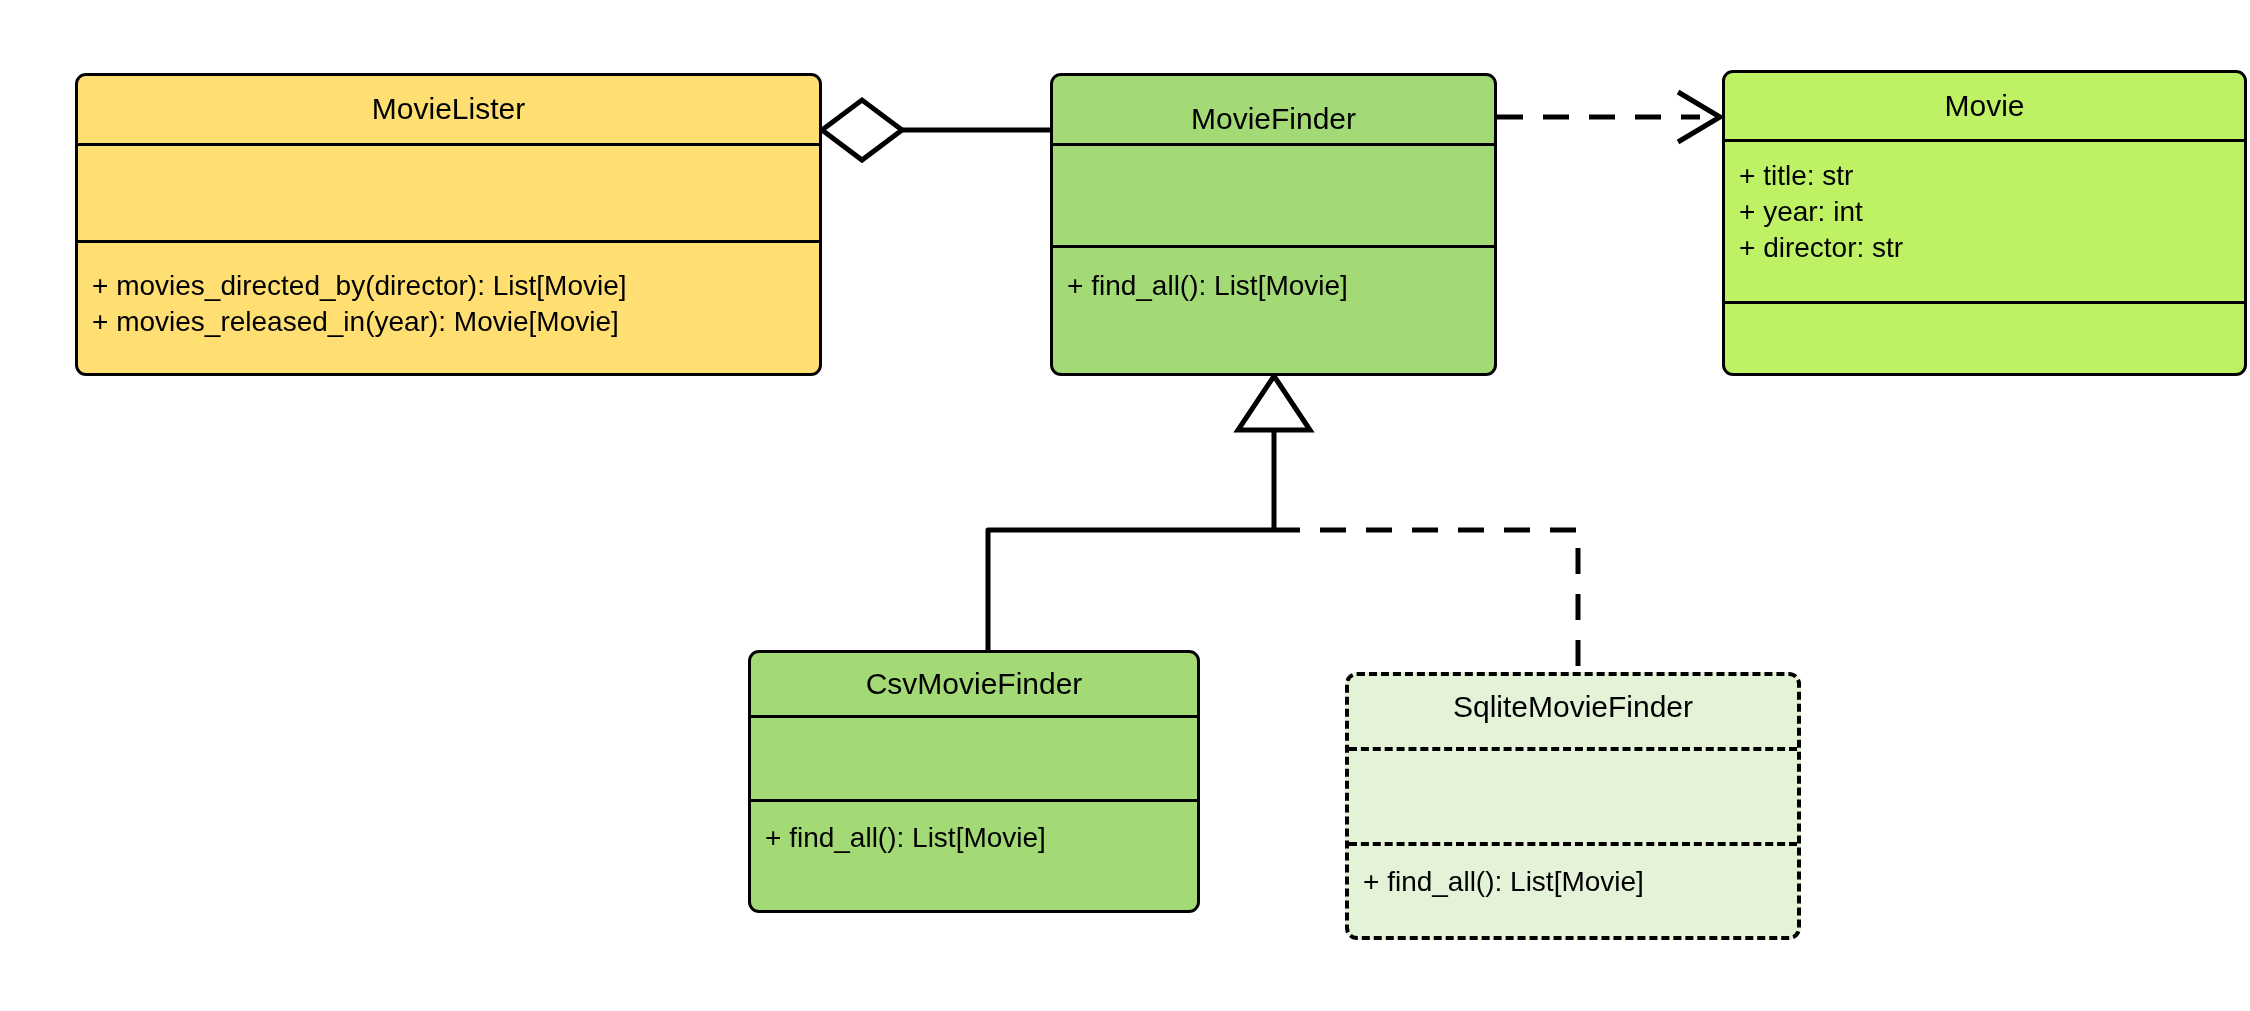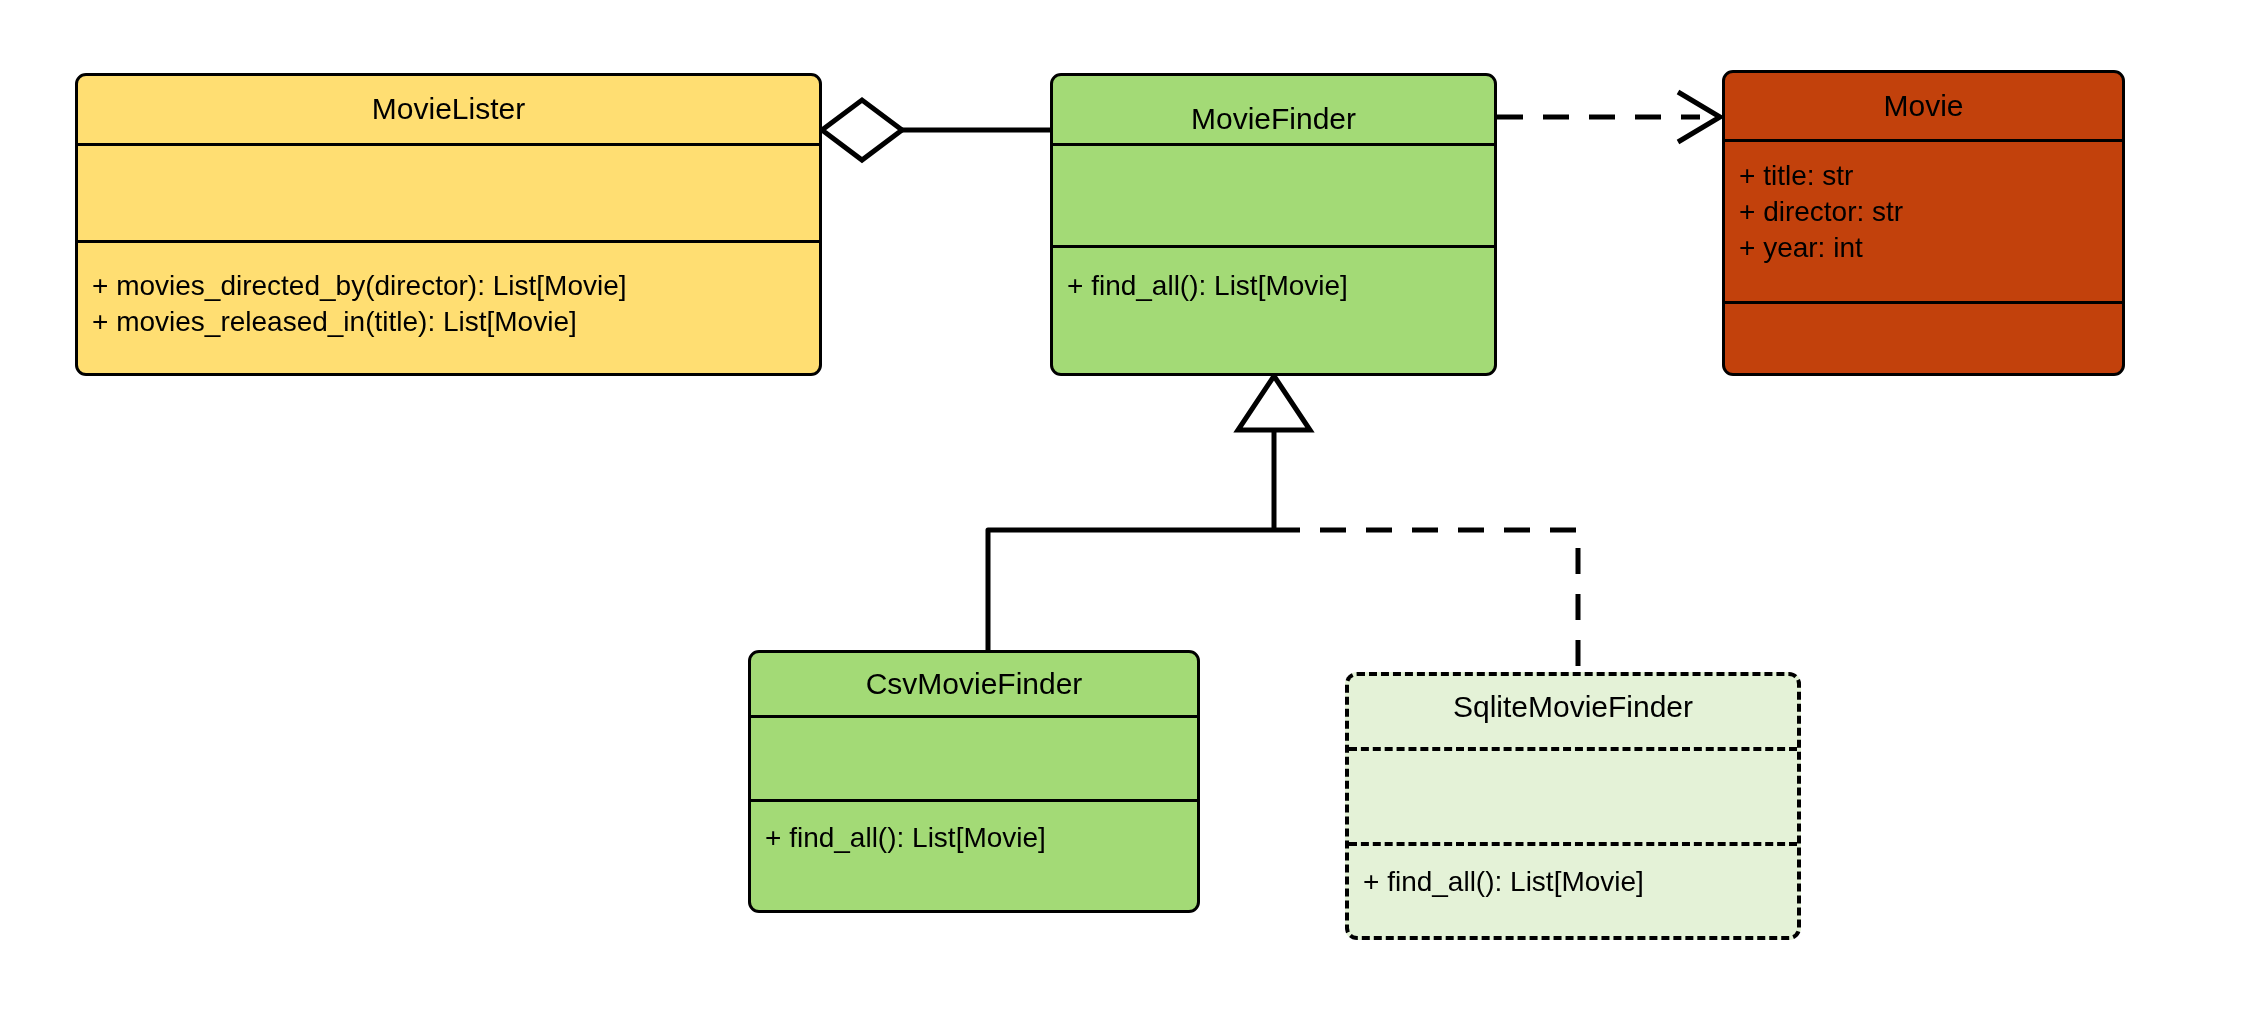--- a/index.html
+++ b/index.html
@@ -92,22 +92,22 @@
 
   #class-moviefinder {
     left: 1050px; top: 73px; width: 447px; height: 303px;
     background: #A3DA76;
   }
   #class-moviefinder .c-head  { height: 67px; padding-top: 28px; }
   #class-moviefinder .c-attrs { height: 102px; }
   #class-moviefinder .c-ops   { flex: 1; padding-top: 20px; }
 
   #class-movie {
-    left: 1722px; top: 70px; width: 403px; height: 306px;
-    background: #c2410c;
+    left: 1722px; top: 70px; width: 525px; height: 306px;
+    background: #bef264;
   }
   #class-movie .c-head  { height: 66px; padding-top: 18px; }
   #class-movie .c-attrs { flex: 1; padding-top: 16px; }
   #class-movie .c-ops   { height: 72px; }
 
   #class-csvmoviefinder {
     left: 748px; top: 650px; width: 452px; height: 263px;
     background: #A3DA76;
   }
   #class-csvmoviefinder .c-head  { height: 62px; padding-top: 16px; }
@@ -154,42 +154,42 @@
     </g>
   </svg>
 
   <div class="uml-class" id="class-movielister">
     <div class="uml-compartment c-head">
       <div class="class-name">MovieLister</div>
     </div>
     <div class="uml-compartment c-attrs has-divider member-list"></div>
     <div class="uml-compartment c-ops has-divider member-list">
       <div class="member-row">+ movies_directed_by(director): List[Movie]</div>
-      <div class="member-row">+ movies_released_in(title): List[Movie]</div>
+      <div class="member-row">+ movies_released_in(year): Movie[Movie]</div>
     </div>
   </div>
 
   <div class="uml-class" id="class-moviefinder">
     <div class="uml-compartment c-head">
       <div class="class-name">MovieFinder</div>
     </div>
     <div class="uml-compartment c-attrs has-divider member-list"></div>
     <div class="uml-compartment c-ops has-divider member-list">
       <div class="member-row">+ find_all(): List[Movie]</div>
     </div>
   </div>
 
   <div class="uml-class" id="class-movie">
     <div class="uml-compartment c-head">
       <div class="class-name">Movie</div>
     </div>
     <div class="uml-compartment c-attrs has-divider member-list">
       <div class="member-row">+ title: str</div>
+      <div class="member-row">+ year: int</div>
       <div class="member-row">+ director: str</div>
-      <div class="member-row">+ year: int</div>
     </div>
     <div class="uml-compartment c-ops has-divider member-list"></div>
   </div>
 
   <div class="uml-class" id="class-csvmoviefinder">
     <div class="uml-compartment c-head">
       <div class="class-name">CsvMovieFinder</div>
     </div>
     <div class="uml-compartment c-attrs has-divider member-list"></div>
     <div class="uml-compartment c-ops has-divider member-list">

